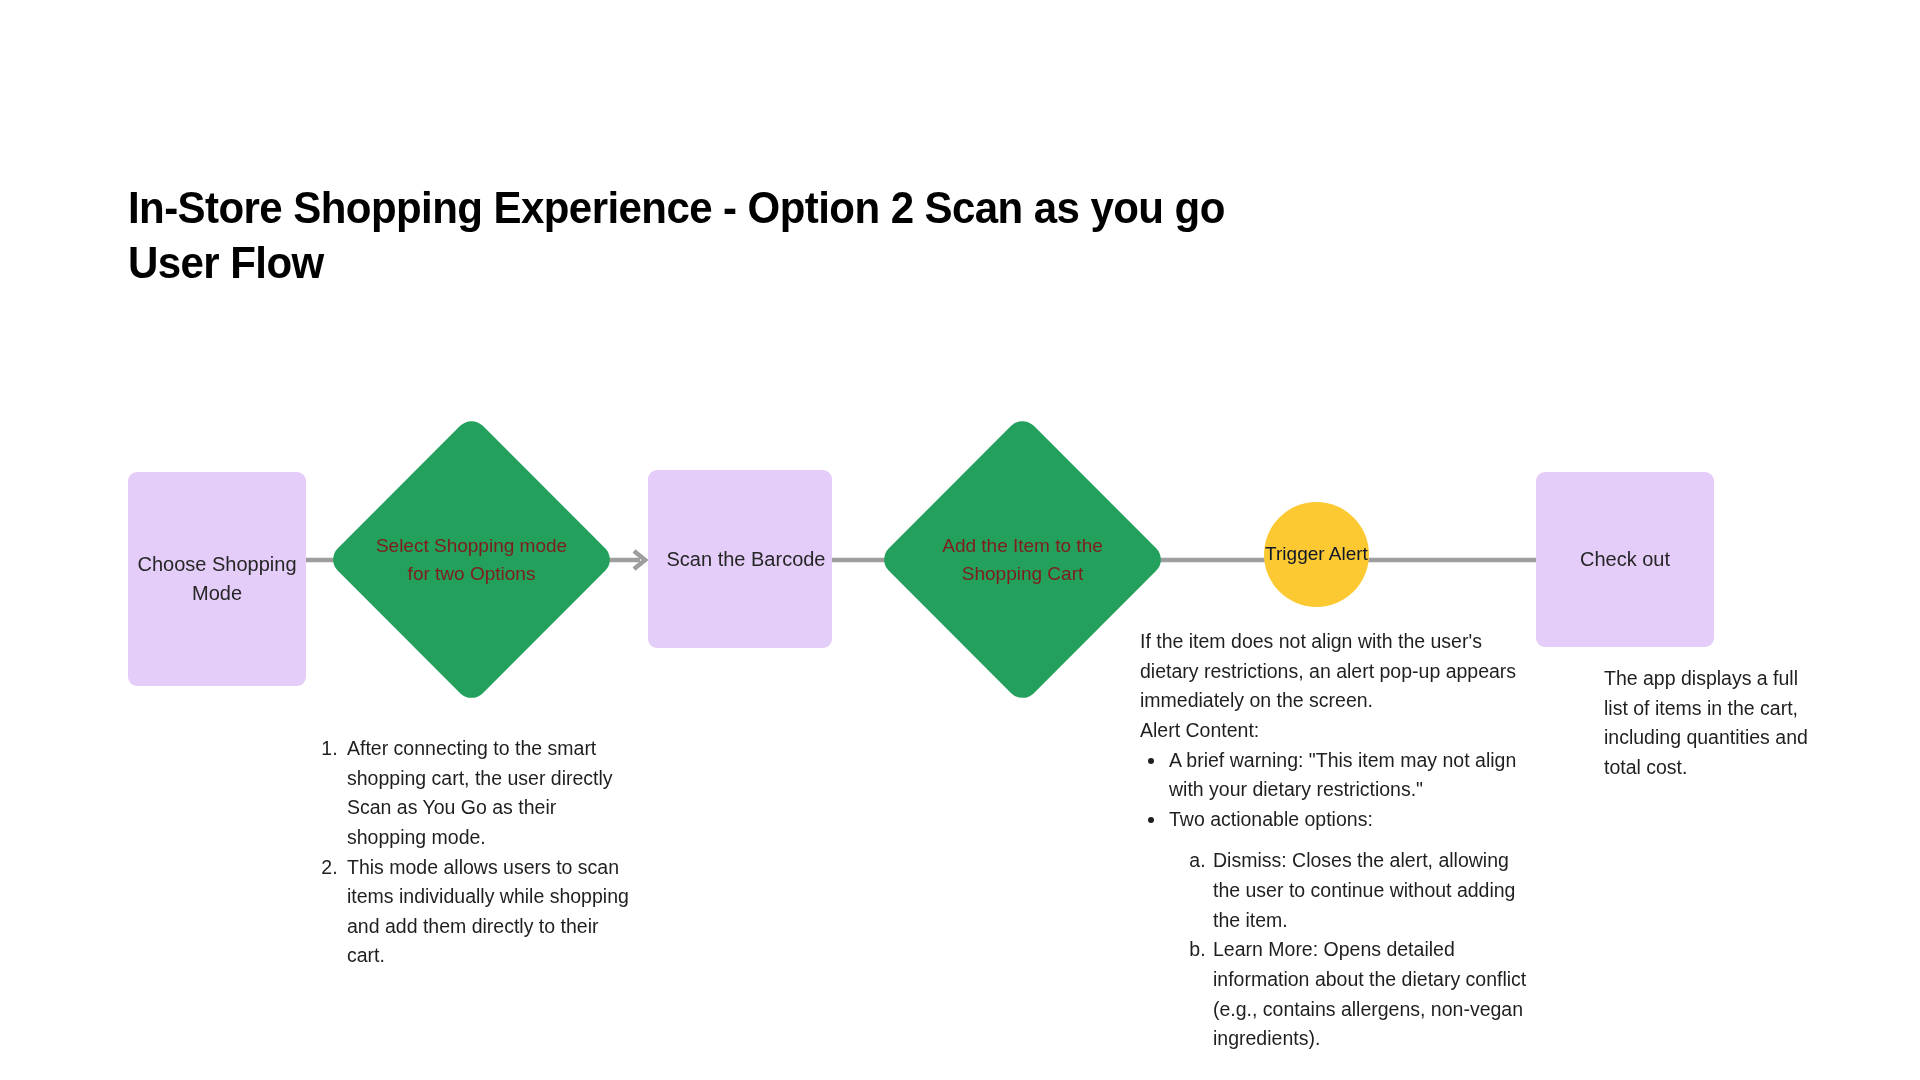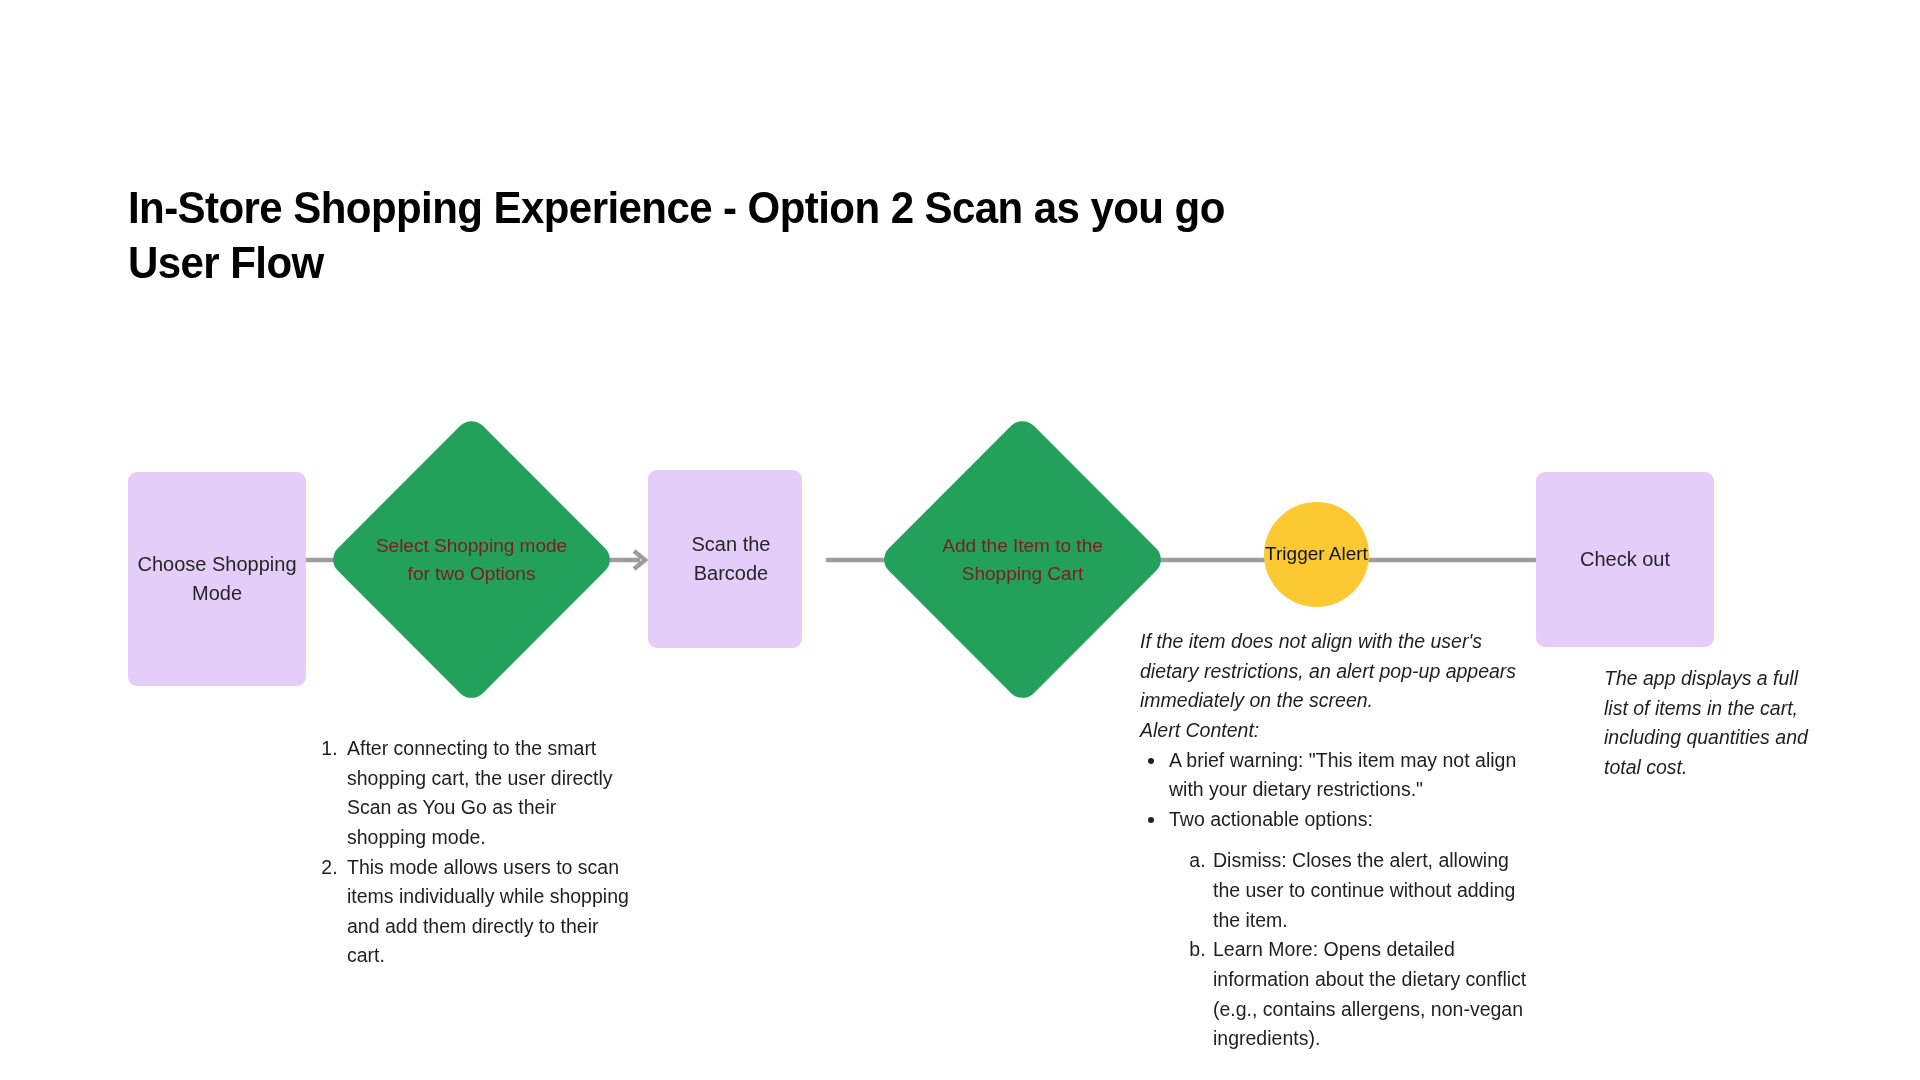--- a/index.html
+++ b/index.html
@@ -105,21 +105,21 @@
     display: block;
   }
 
   
   .note {
     position: absolute;
     font-size: 19.5px;
     line-height: 1.52;
     color: #1f1f1f;
   }
-  .note p { margin: 0; font-style: italic; }
+  .note p { margin: 0; }
 
   ol.note-list,
   ul.note-list {
     margin: 0;
     padding-left: 27px;
   }
   ol.note-list { list-style: decimal; }
   ul.note-list { list-style: disc; }
   .note-list li {
     margin: 0;
@@ -166,21 +166,21 @@
 
   <div class="node node-rect" style="left:128px; top:472px; width:178px; height:214px;">
     <span>Choose Shopping Mode</span>
   </div>
 
   <div class="node-diamond-wrap" style="left:348px; top:415px; width:247px; height:290px;">
     <div class="node-diamond-shape" style="width:205px; height:205px; left:21px; top:42px;"></div>
     <div class="node-diamond-label">Select Shopping mode for two Options</div>
   </div>
 
-  <div class="node node-rect" style="left:648px; top:470px; width:154px; height:178px;padding-left:18px;">
+  <div class="node node-rect" style="left:648px; top:470px; width:184px; height:178px;padding-left:18px;">
     <span>Scan the Barcode</span>
   </div>
 
   <div class="node-diamond-wrap" style="left:906px; top:415px; width:233px; height:290px;">
     <div class="node-diamond-shape" style="width:205px; height:205px; left:14px; top:42px;"></div>
     <div class="node-diamond-label">Add the Item to the Shopping Cart</div>
   </div>
 
   <div class="node node-circle" style="left:1264px; top:502px; width:105px; height:105px;">
     <span>Trigger Alert</span>

